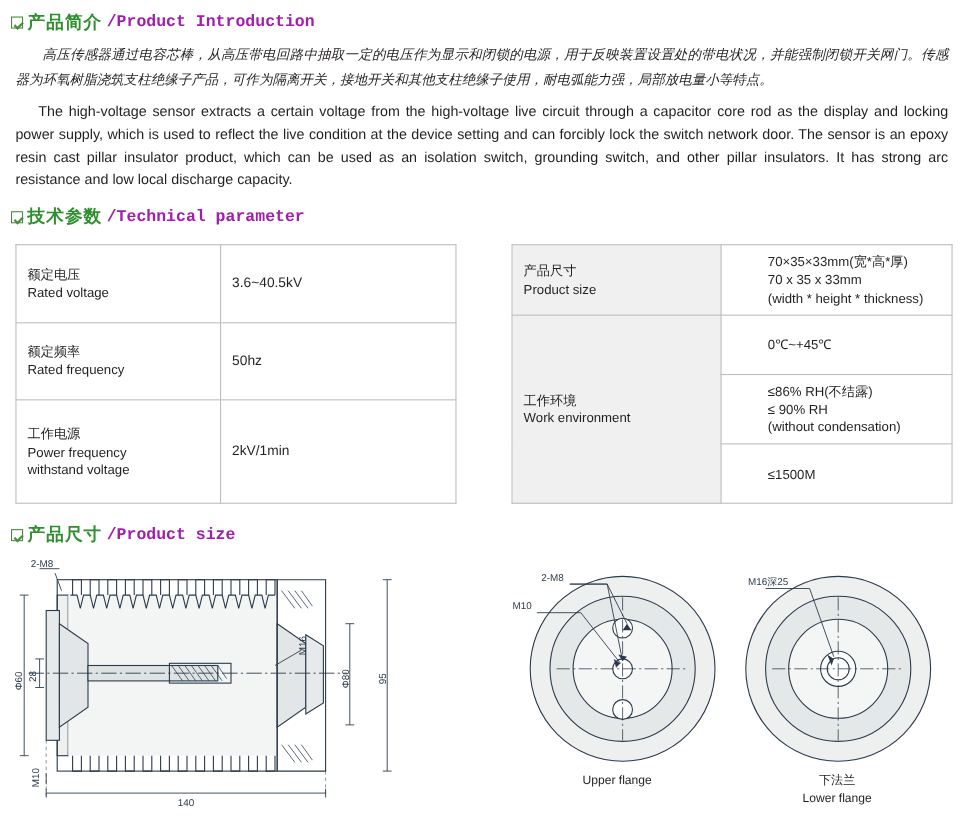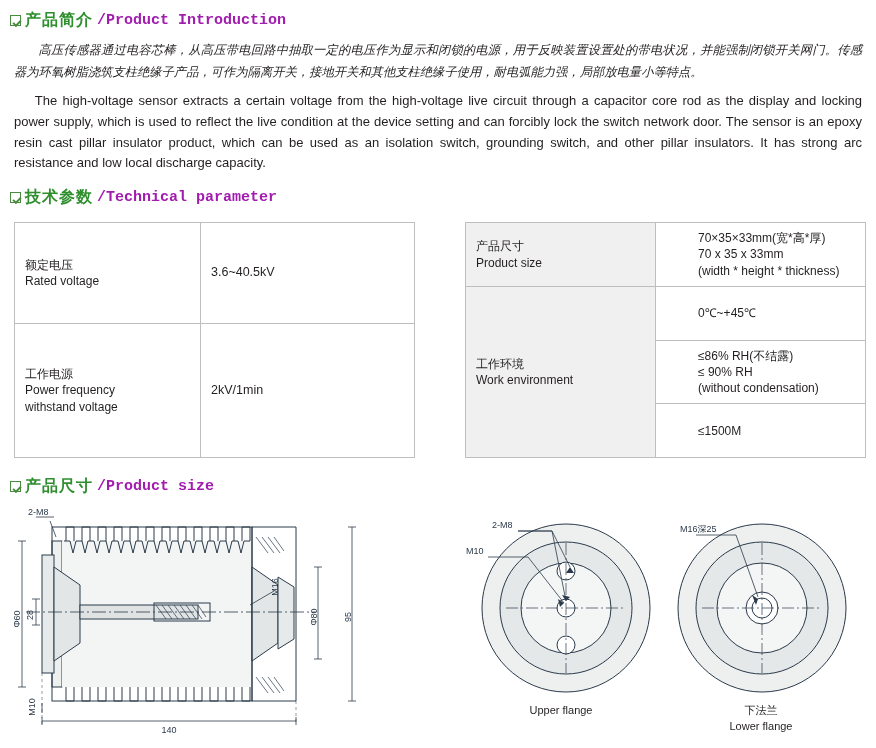--- a/index.html
+++ b/index.html
@@ -115,20 +115,27 @@
       <tbody>
           <tr>
         <td class="k">
           <span class="cn">额定电压</span>
           <span class="en">Rated voltage</span>
         </td>
         <td class="v">3.6~40.5kV</td>
       </tr>
       <tr>
         <td class="k">
+          <span class="cn">额定频率</span>
+          <span class="en">Rated frequency</span>
+        </td>
+        <td class="v">50hz</td>
+      </tr>
+      <tr>
+        <td class="k">
           <span class="cn">工作电源</span>
           <span class="en" style="white-space:pre-line;">Power frequency
 withstand voltage</span>
         </td>
         <td class="v">2kV/1min</td>
       </tr>
     </tbody>
       </table>
 
     <table class="spec right-table">

